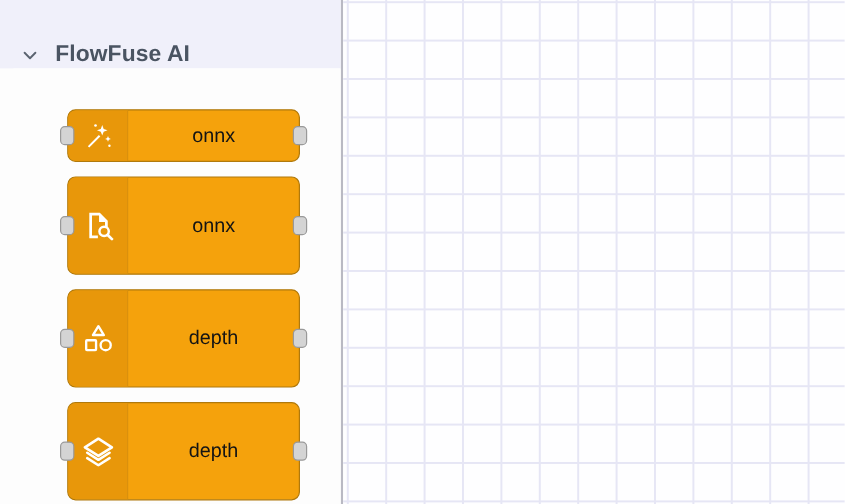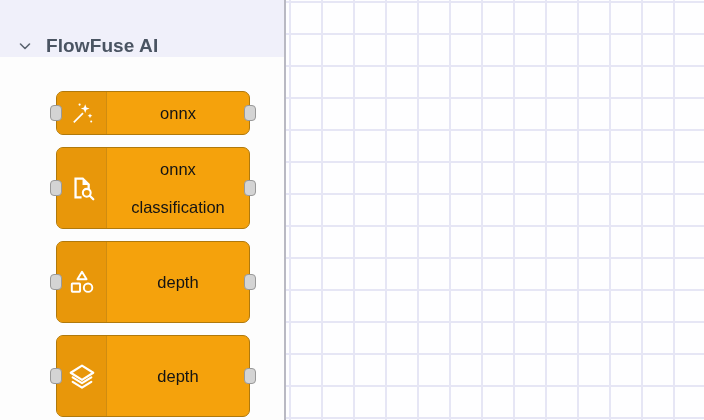--- a/index.html
+++ b/index.html
@@ -184,21 +184,20 @@
         <span class="node-icon-band">
           <svg width="26" height="26" viewBox="0 0 24 24" aria-hidden="true">
             <path d="M5 2.2 h8.1 L19.2 8.3 v5.1 h-2.1 V9.2 h-4.6 V4.3 H7.1 v15.4 h4.5 v2.1 H5 Z" fill="#ffffff"></path>
             <circle cx="16.4" cy="16.4" r="3.6" fill="none" stroke="#ffffff" stroke-width="1.9"></circle>
             <path d="M19.2 19.2 L22.4 22.4" stroke="#ffffff" stroke-width="2.1" stroke-linecap="round"></path>
           </svg>
         </span>
         <span class="node-label">
           <span>
             <span>onnx</span><br>
-            <span>classification</span>
           </span>
         </span>
         <span class="port port-out"></span>
       </div>
 
       <div class="node node-h2">
         <span class="port port-in"></span>
         <span class="node-icon-band">
           <svg width="26" height="26" viewBox="0 0 24 24" aria-hidden="true">
             <path d="M12 2.6 L16.2 9.4 H7.8 Z" fill="none" stroke="#ffffff" stroke-width="1.8" stroke-linejoin="round"></path>

